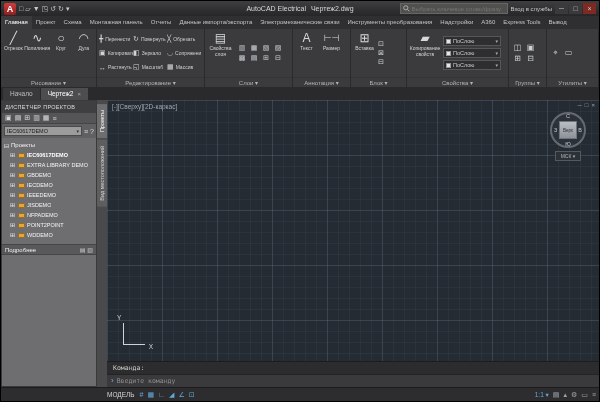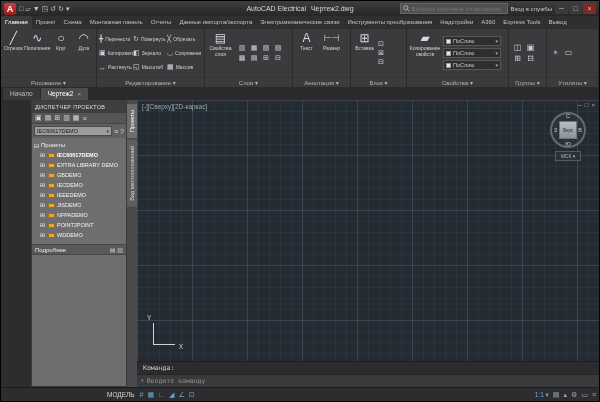--- a/index.html
+++ b/index.html
@@ -51,21 +51,21 @@
   .blockcol { display:flex; flex-direction:column; justify-content:center; gap:1px; }
   .blockcol span { font-size:7px; color:#ccd1d5; text-align:center; }
 
   
   .filetabs { height:13px; background:#2a2a2c; display:flex; align-items:flex-end; padding-left:2px; gap:1px; flex:0 0 auto; }
   .ftab { height:12px; background:#39393b; color:#bdbdbd; font-size:6.5px; line-height:12px; padding:0 7px; display:flex; align-items:center; gap:4px; }
   .ftab.active { background:#4d4d50; color:#fff; }
   .ftab .fclose { font-size:6px; color:#aaa; }
 
   
-  .main { flex:1; display:flex; min-height:0;margin-left:30px; }
+  .main { flex:1; display:flex; min-height:0; }
 
   
   .palette-col { width:106px; display:flex; flex:0 0 auto; }
   .palette { flex:1; display:flex; flex-direction:column; background:#6b6b6b; border:1px solid #3a3a3a; min-width:0; }
   .pal-header { height:12px; background:#3f3f41; color:#dcdcdc; font-size:5.5px; line-height:12px; padding:0 3px; letter-spacing:0.3px; display:flex; }
   .pal-toolbar { height:11px; background:#555557; display:flex; align-items:center; gap:3px; padding:0 3px; border-bottom:1px solid #444; }
   .pal-toolbar span { font-size:7px; color:#d8d8d8; }
   .pal-dd-row { display:flex; align-items:center; gap:2px; padding:2px 2px; background:#606062; }
   .pal-dd { flex:1; display:flex; align-items:center; background:#9c9c9c; border:1px solid #4a4a4a; height:10px; padding:0 2px; }
   .pal-dd .ddval { flex:1; font-size:5.5px; color:#1c1c1c; overflow:hidden; white-space:nowrap; }

